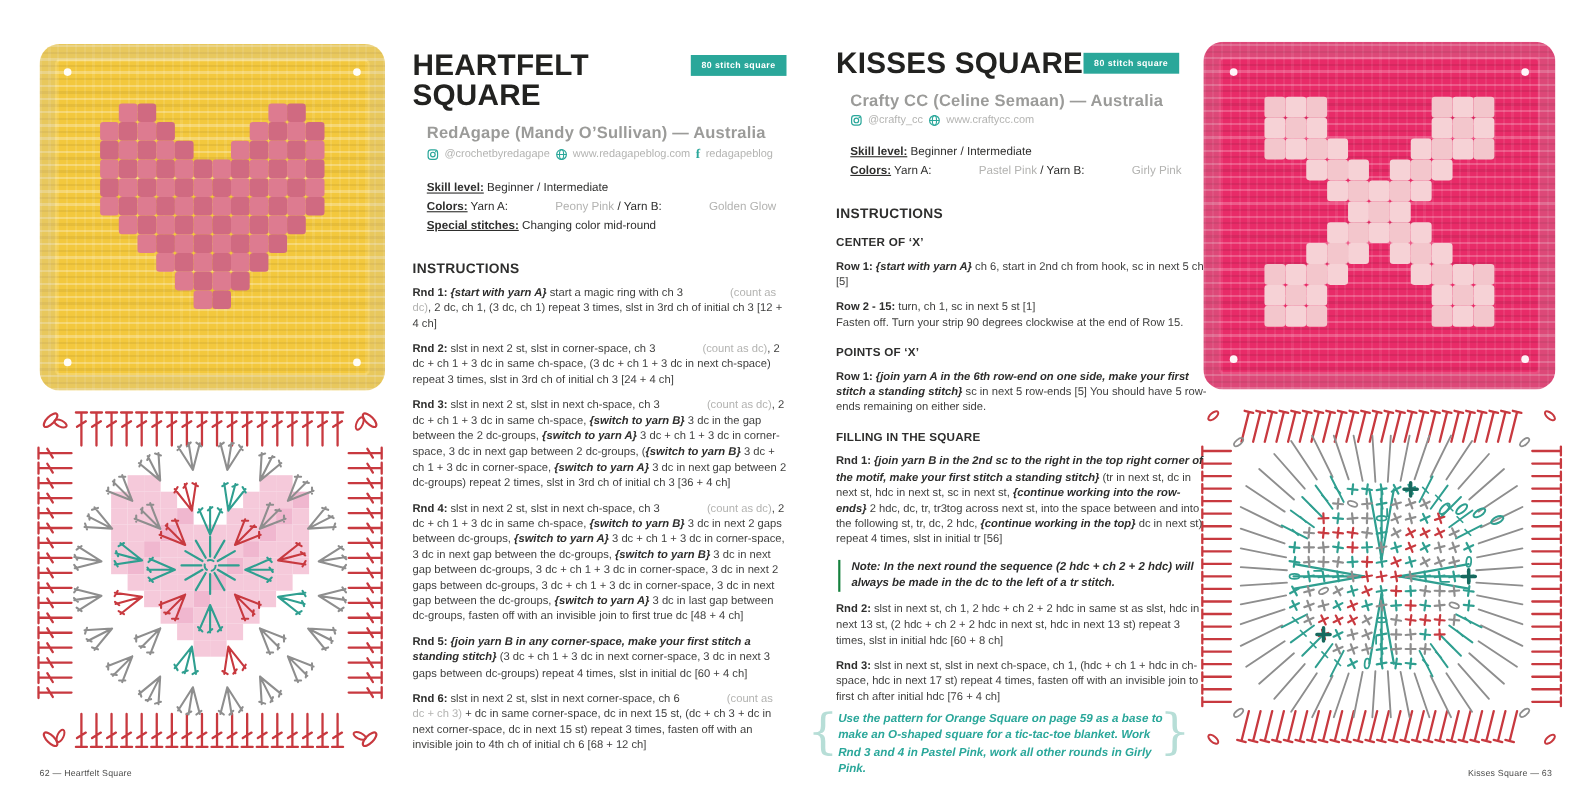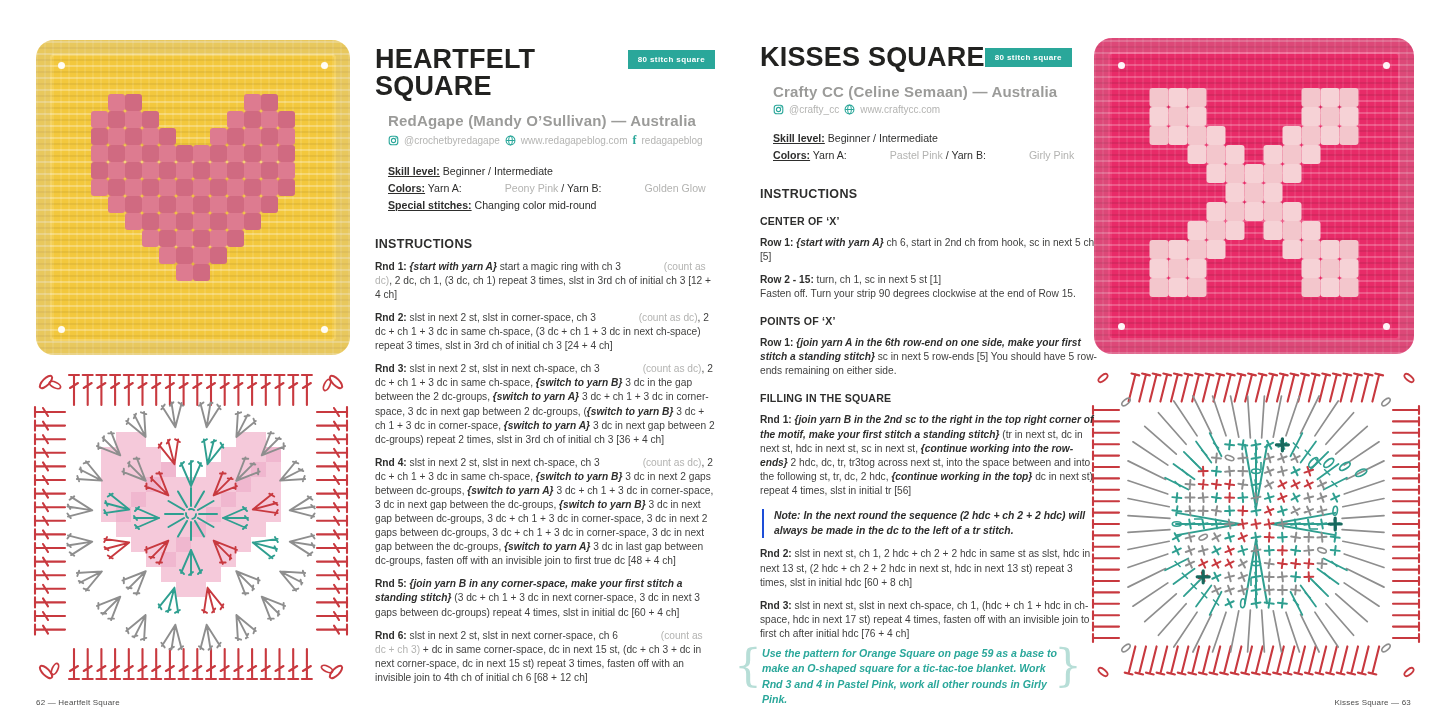--- a/index.html
+++ b/index.html
@@ -34,21 +34,21 @@
          padding:5px 10px;margin-top:4px;white-space:nowrap;}
   .author{margin-top:12px;padding-left:13px;color:#9b9b99;font-weight:bold;font-size:15px;letter-spacing:.2px;}
   .social{padding-left:13px;color:#b4b4b2;font-size:10px;margin-top:4px;display:flex;align-items:center;gap:5px;}
   .social .ic{display:inline-flex;align-items:center;}
   .social .fb{color:#2aa79a;font-weight:bold;font-size:12px;font-family:"Liberation Serif",serif;}
   .meta{margin-top:15px;padding-left:13px;font-size:10.6px;line-height:1.6;color:#2e2e2d;}
   .meta .lbl{font-weight:bold;text-decoration:underline;}
   .instr-h{font-weight:bold;font-size:12.5px;color:#2e2e2d;letter-spacing:.3px;margin-top:23px;}
   .blk-para{font-size:10.2px;line-height:1.38;margin-top:9px;color:#3f3f3e;}
   .blk-subheading{font-weight:bold;font-size:10.6px;margin-top:14px;color:#2e2e2d;letter-spacing:.2px;}
-  .blk-note{border-left:2px solid #1d4ed8;padding-left:10px;margin:11px 0 0 2px;font-size:10.4px;
+  .blk-note{border-left:2px solid #15803d;padding-left:10px;margin:11px 0 0 2px;font-size:10.4px;
             font-weight:bold;font-style:italic;line-height:1.42;color:#2e2e2d;}
   .seg-g{color:#b3b3b1;padding-left:40px;}
   .seg-b{font-weight:bold;color:#2e2e2d;margin-top:24px;}
   .seg-bi{font-weight:bold;font-style:italic;color:#2e2e2d;}
 
   .tip{position:absolute;left:762px;top:646px;width:296px;color:#2aa79a;font-weight:bold;
        font-style:italic;font-size:10.6px;line-height:1.45;}
   .tip::before{content:'{';position:absolute;left:-28px;top:-2px;font-size:44px;line-height:1;
        color:#b7ded7;font-family:"DejaVu Serif",serif;font-weight:normal;font-style:normal;}
   .tip::after{content:'}';position:absolute;right:-24px;top:-2px;font-size:44px;line-height:1;

